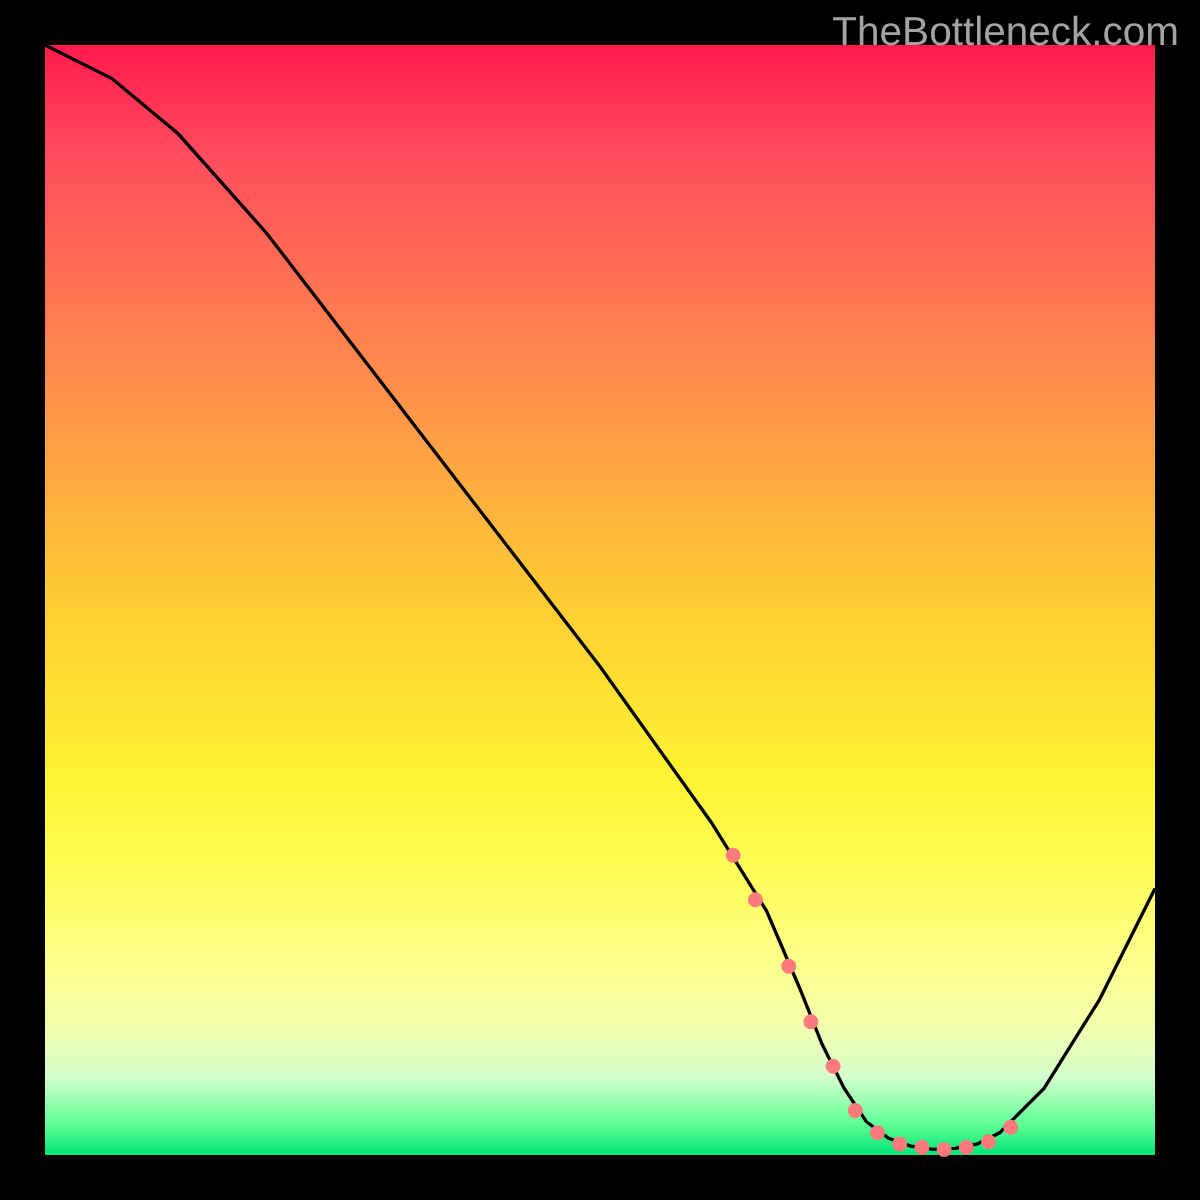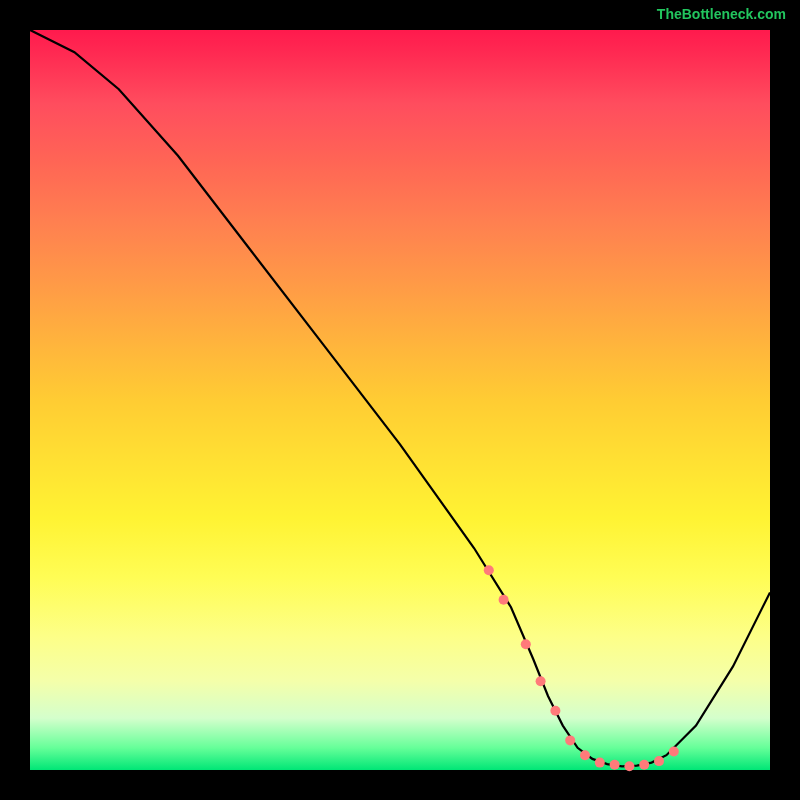--- a/index.html
+++ b/index.html
@@ -7,23 +7,23 @@
     width: 800px;
     height: 800px;
     background: #000;
     position: relative;
     font-family: Arial, sans-serif;
   }
   .watermark {
     position: absolute;
     top: 6px;
     right: 14px;
-    color: #22c55e;
-    font-size: 14px;
-    font-weight: 700;
+    color: #a3a3a3;
+    font-size: 27px;
+    font-weight: 400;
     z-index: 10;
   }
   .plot-area {
     position: absolute;
     left: 30px;
     top: 30px;
     width: 740px;
     height: 740px;
     background: linear-gradient(to bottom,
       #ff1a4d 0%,

